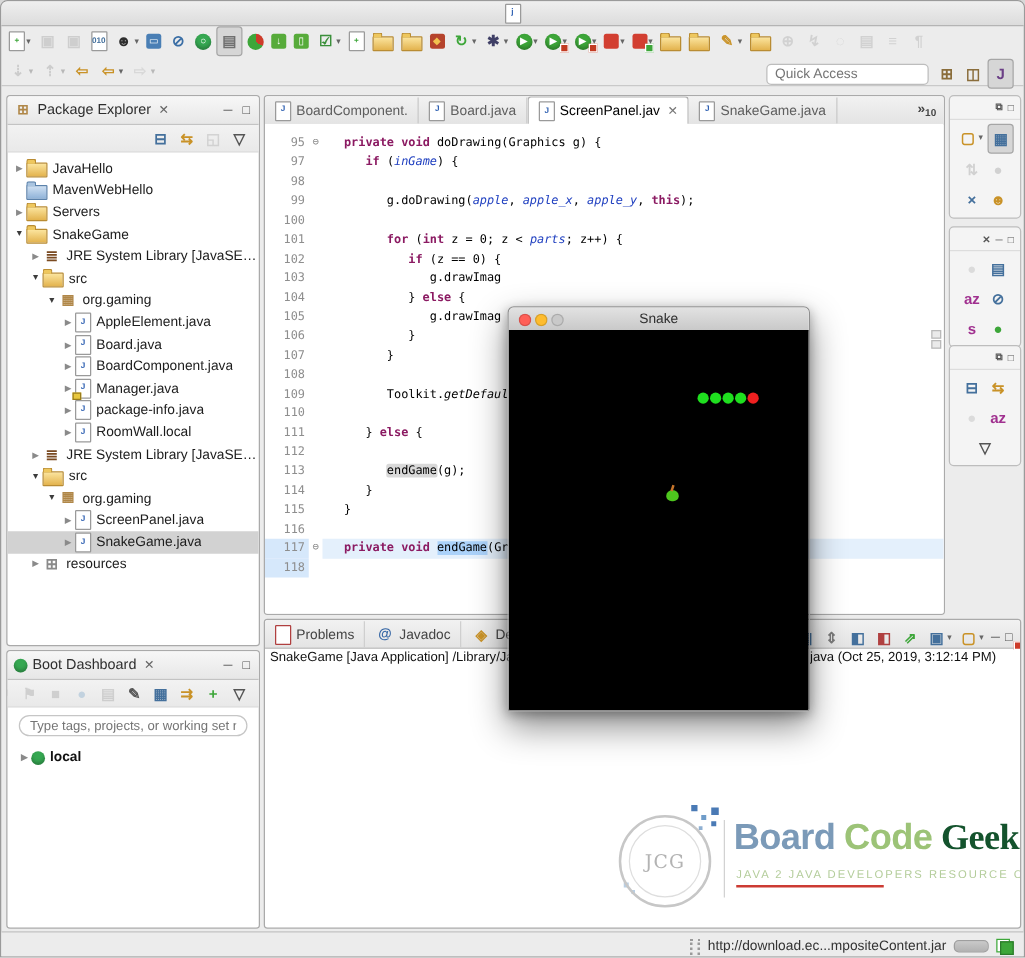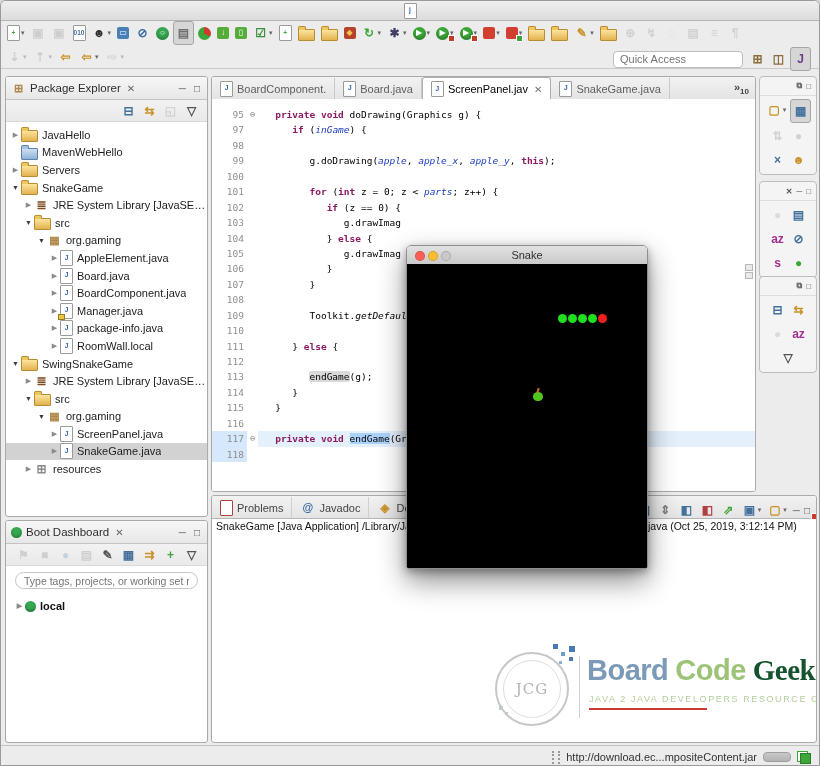--- a/index.html
+++ b/index.html
@@ -395,27 +395,20 @@
           </span>
           <span class="tlabel">package-info.java</span>
         </div>
         <div class="trow" style="padding-left: 43px;">
           <span class="tarrow c">▶</span>
           <span class="ticon">
             <span class="ic page" style="color: rgb(42, 93, 176);">J</span>
           </span>
           <span class="tlabel">RoomWall.local</span>
         </div>
-        <div class="trow" style="padding-left: 4px;">
-          <span class="tarrow e">▼</span>
-          <span class="ticon">
-            <span class="ic folder"></span>
-          </span>
-          <span class="tlabel">SwingSnakeGame</span>
-        </div>
         <div class="trow" style="padding-left: 17px;">
           <span class="tarrow c">▶</span>
           <span class="ticon">
             <span class="ic glyph" style="color: rgb(122, 74, 33);">≣</span>
           </span>
           <span class="tlabel">JRE System Library [JavaSE-1.8]</span>
         </div>
         <div class="trow" style="padding-left: 17px;">
           <span class="tarrow e">▼</span>
           <span class="ticon">

